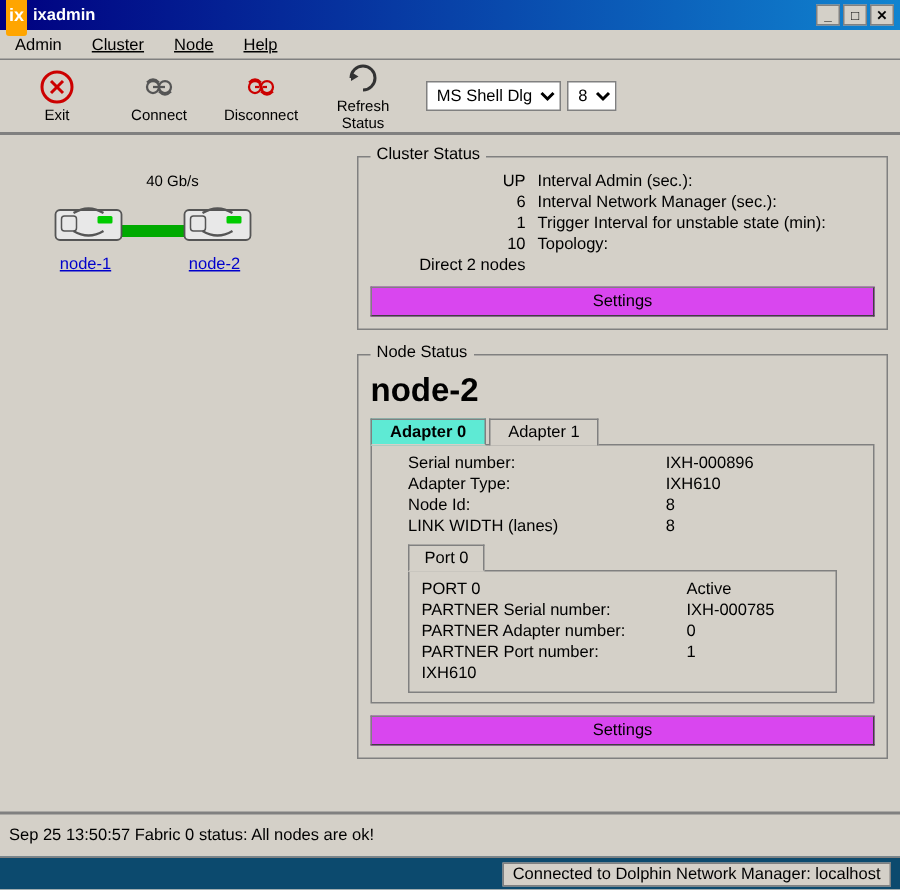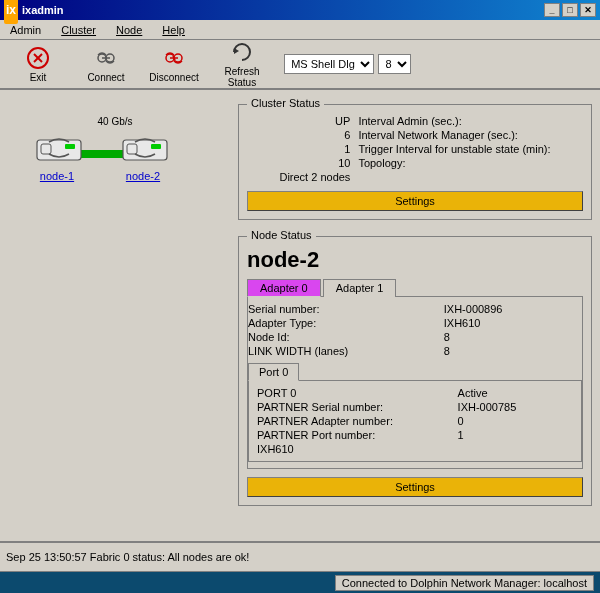--- a/index.html
+++ b/index.html
@@ -171,21 +171,21 @@
       margin-top: 4px;
       font-size: 11px;
     }
     .cluster-status-grid .label { color: black; }
     .cluster-status-grid .value { color: black; text-align: right; }
     .settings-btn {
       display: block;
       width: 100%;
       margin-top: 8px;
       padding: 3px 24px;
-      background: #eab308;
+      background: #d946ef;
       border: 1px solid #808080;
       border-right-color: #404040;
       border-bottom-color: #404040;
       font-size: 11px;
       cursor: pointer;
     }
     
     .node-title {
       font-size: 22px;
       font-weight: bold;
@@ -201,28 +201,29 @@
     .tab {
       padding: 2px 12px;
       background: #d4d0c8;
       border: 1px solid #808080;
       border-bottom: none;
       font-size: 11px;
       cursor: pointer;
       color: black;
     }
     .tab.active {
-      background: #d946ef;
+      background: #5eead4;
       border-bottom: 1px solid #d4d0c8;
       z-index: 1;
       position: relative;
+      font-weight: bold;
     }
     .tab-content {
       border: 1px solid #808080;
-      padding: 6px 0;
+      padding: 6px 24px;
       background: #d4d0c8;
     }
     .info-grid {
       display: grid;
       grid-template-columns: auto auto;
       gap: 2px 16px;
       font-size: 11px;
       margin-bottom: 6px;
     }
     .info-grid .k { color: black; }

